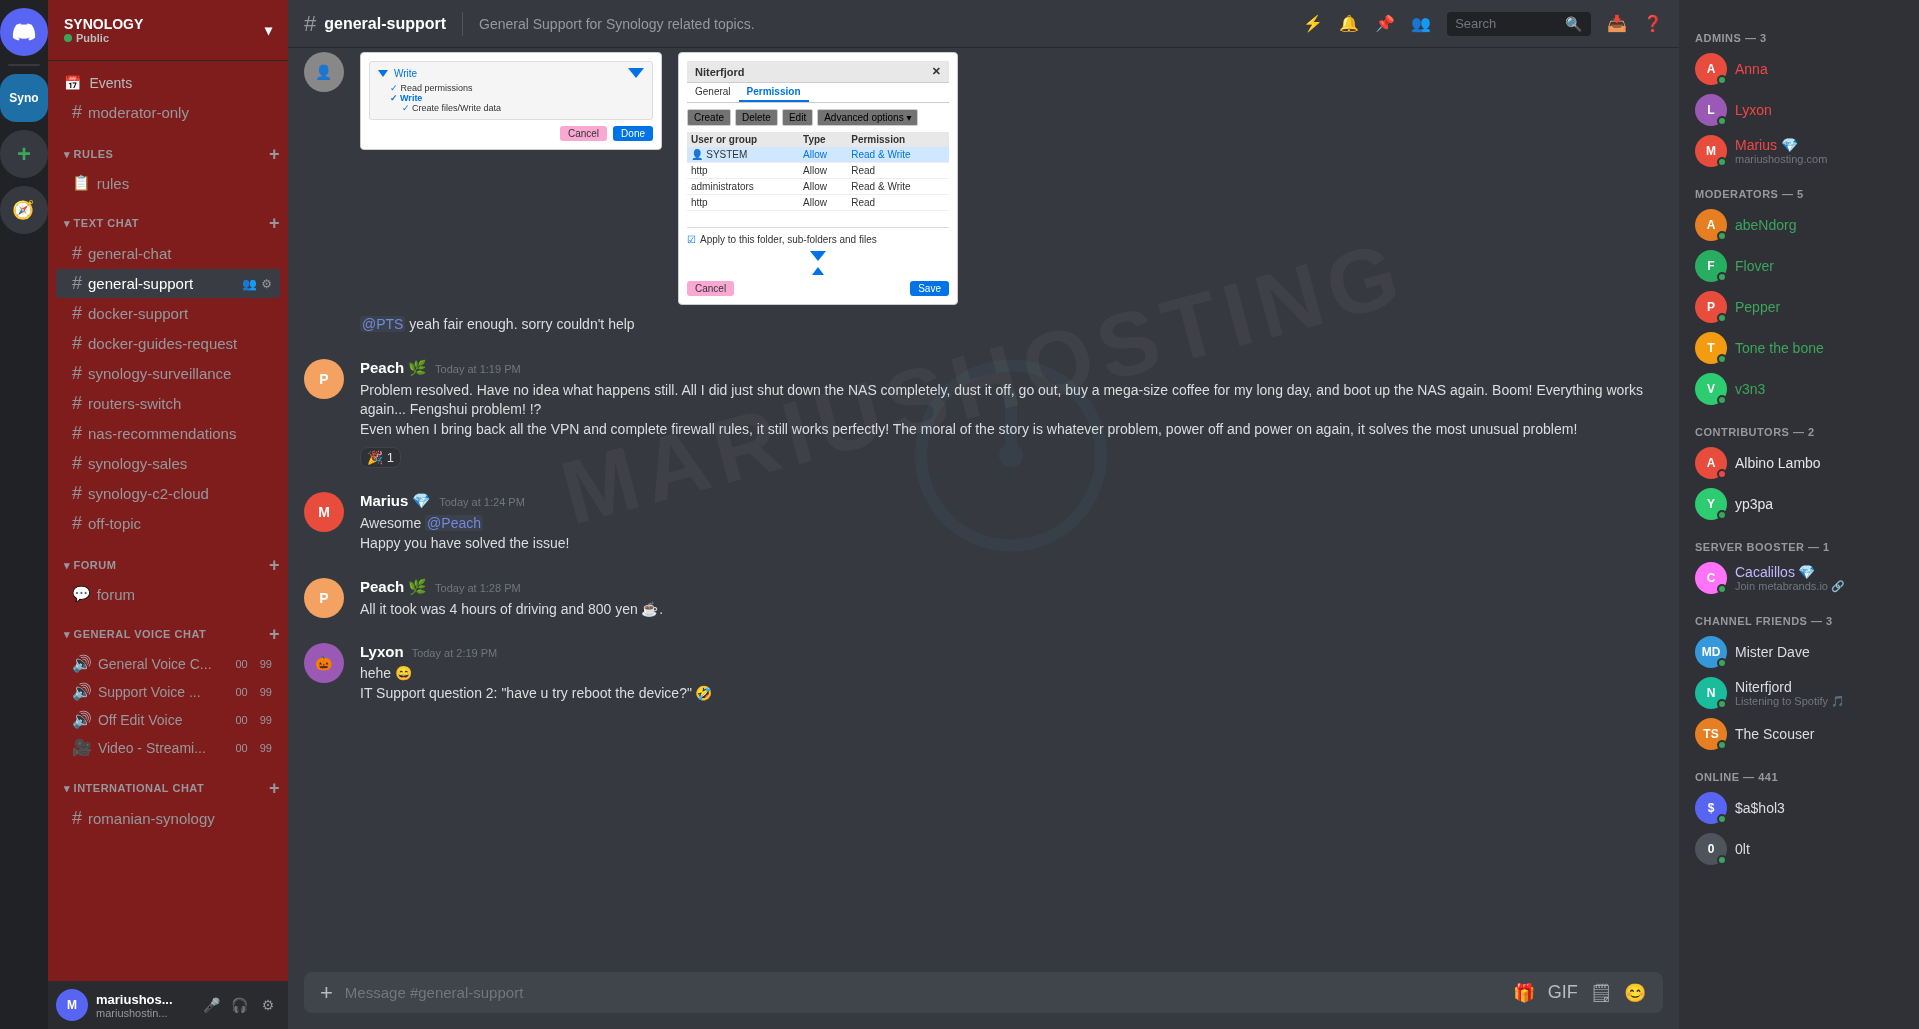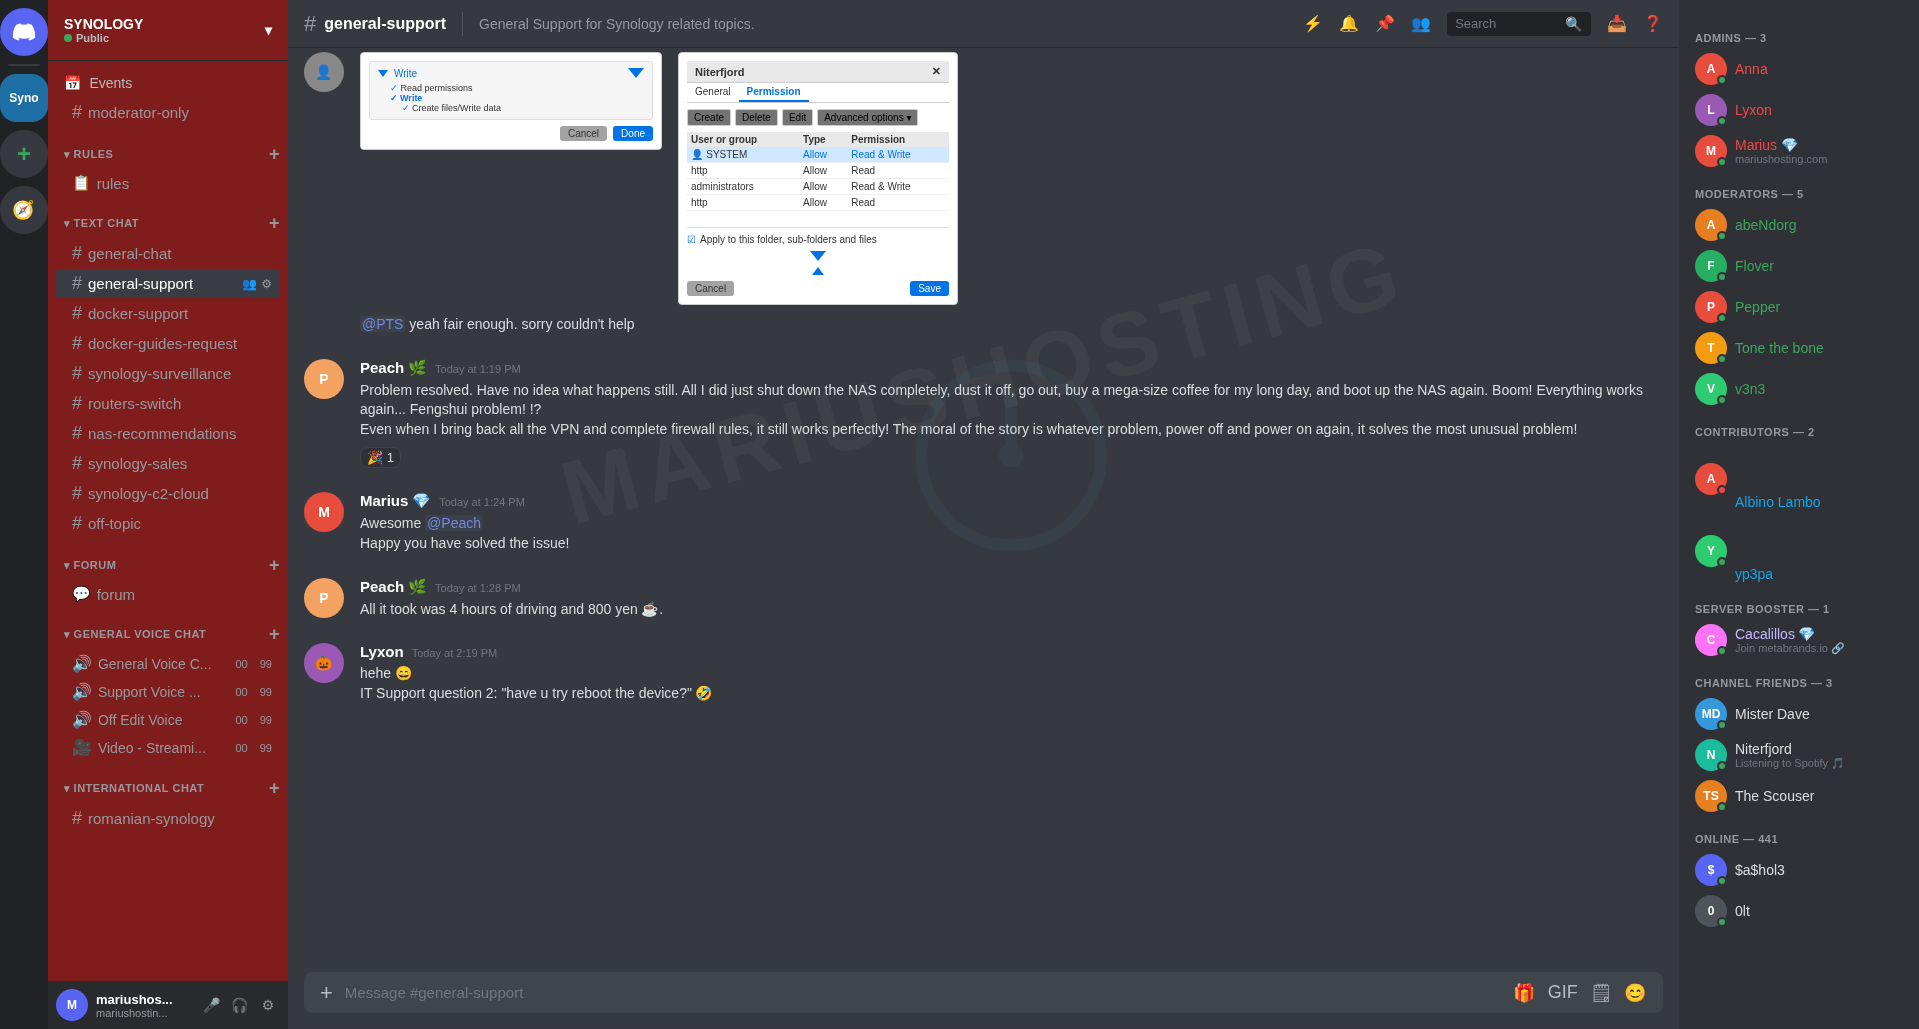--- a/index.html
+++ b/index.html
@@ -174,21 +174,21 @@
       background: #e8e8e8;
       padding: 4px 8px;
       display: flex; align-items: center; justify-content: space-between;
       border-bottom: 1px solid #ccc;
       font-size: 11px; font-weight: bold;
     }
     .btn-small {
       padding: 2px 8px; border-radius: 3px; font-size: 10px; cursor: pointer;
       border: none;
     }
-    .btn-cancel { background: #a3a3a3; color: #333; }
+    .btn-cancel { background: #f9a8d4; color: #333; }
     .btn-done { background: #0073e6; color: white; }
 
     
     .message-input-area {
       padding: 0 16px 16px;
       flex-shrink: 0;
     }
     .message-input-box {
       background: #40444b;
       border-radius: 8px;
@@ -231,21 +231,21 @@
     }
     .member-avatar {
       width: 32px; height: 32px; border-radius: 50%;
       display: flex; align-items: center; justify-content: center;
       font-weight: bold; font-size: 12px; color: white;
       flex-shrink: 0; position: relative;
     }
     .member-name { font-size: 14px; color: #96989d; }
     .member-name.admin { color: #f04747; }
     .member-name.mod { color: #3ba55c; }
-    .member-name.contributor { color: #0ea5e9; margin-top: 47px; }
+    .member-name.contributor { color: #e5e5e5; }
     .member-name.booster { color: #c4b5fd; }
     .member-name.online { color: #dcddde; }
     .member-sub { font-size: 11px; color: #72767d; }
     .status-indicator {
       position: absolute; bottom: 0; right: 0;
       width: 10px; height: 10px; border-radius: 50%;
       border: 2px solid #2f3136;
     }
     .status-online { background: #3ba55c; }
     .status-dnd { background: #f04747; }

